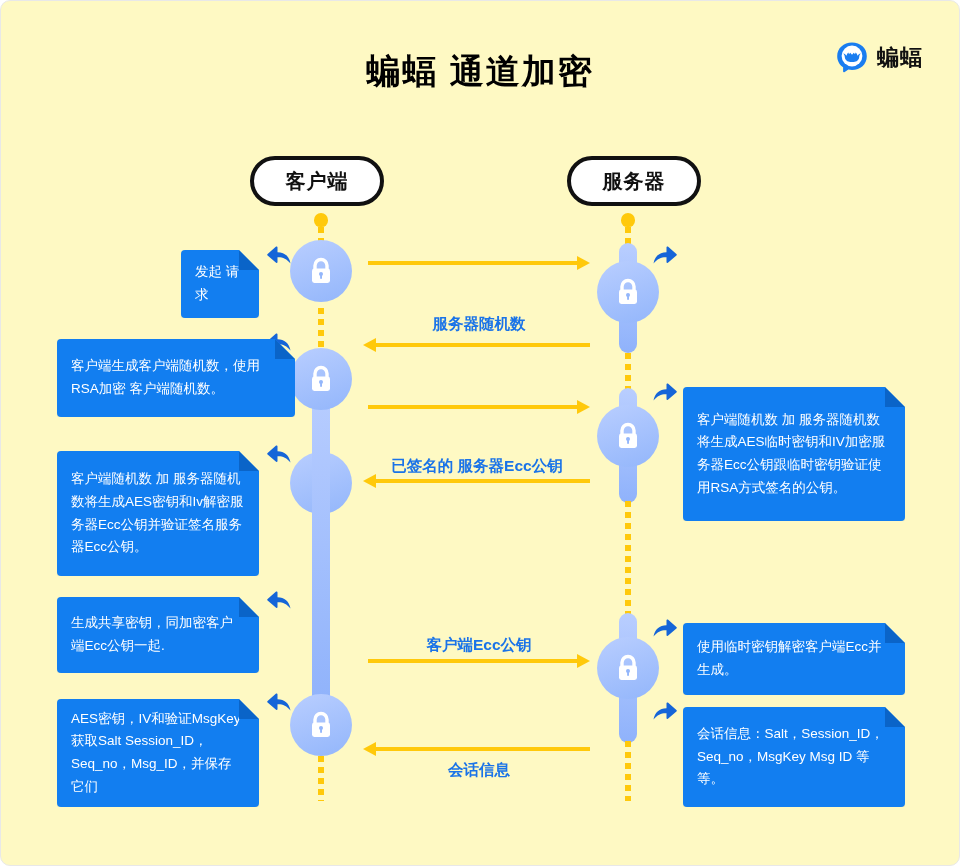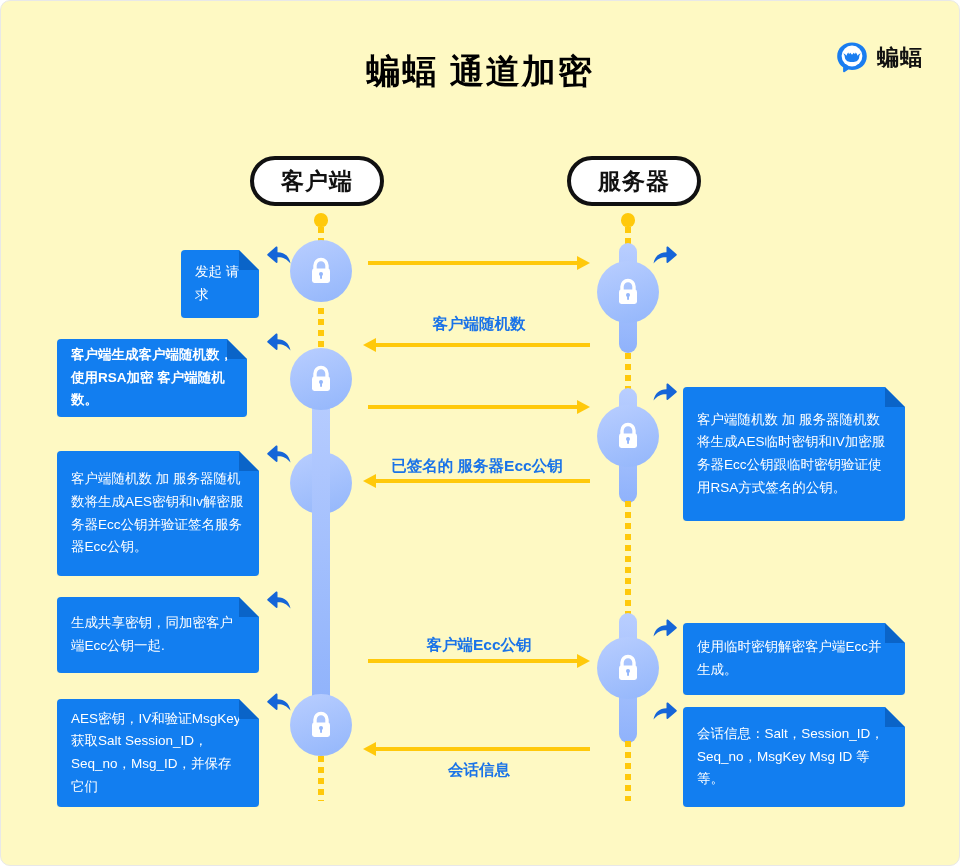--- a/index.html
+++ b/index.html
@@ -47,21 +47,21 @@
     position: absolute;
     top: 155px;
     width: 134px;
     height: 50px;
     border: 4px solid #111111;
     border-radius: 26px;
     background: #ffffff;
     display: flex;
     align-items: center;
     justify-content: center;
-    font-size: 23px;
+    font-size: 20px;
     font-weight: bold;
     color: #111111;
     letter-spacing: 1px;
   }
   .actor.client { left: 249px; }
   .actor.server { left: 566px; }
 
   
   .lifeline-col { position: absolute; top: 212px; width: 0; }
   .lifeline-col.client { left: 320px; }
@@ -271,21 +271,21 @@
     </span>
 
     <span class="dash" style="top:528px; height:60px;"></span>
   </div>
 
   <div class="msg-arrow to-right" style="left:367px; top:254px; width:222px;">
     <span class="shaft"></span>
     <span class="head"></span>
   </div>
 
-  <div class="msg-label" style="left:367px; top:313px; width:222px;">客户端随机数</div>
+  <div class="msg-label" style="left:367px; top:313px; width:222px;">服务器随机数</div>
   <div class="msg-arrow to-left" style="left:362px; top:336px; width:227px;">
     <span class="shaft"></span>
     <span class="head"></span>
   </div>
 
   <div class="msg-arrow to-right" style="left:367px; top:398px; width:222px;">
     <span class="shaft"></span>
     <span class="head"></span>
   </div>
 
@@ -352,21 +352,21 @@
     <svg viewBox="0 0 26 22" xmlns="http://www.w3.org/2000/svg">
       <path d="M1.5 19.5C2.8 12 7.5 8.4 14.5 8.2V3.4c0-.9 1-1.3 1.7-.7l8.2 7.2c.5.4.5 1.1 0 1.5l-8.2 7.2c-.7.6-1.7.2-1.7-.7v-4.6c-5.2-.2-9.1 1.6-13 6.2z" fill="#1565d8"></path>
     </svg>
   </div>
 
   <div class="note centered" style="left:180px; top:249px; width:78px; height:68px; justify-content:center;">
     <span class="fold"></span>
     <span>发起 请求</span>
   </div>
 
-  <div class="note centered" style="left:56px; top:338px; width:190px; height:78px;font-weight:bold;">
+  <div class="note centered" style="left:56px; top:338px; width:238px; height:78px;">
     <span class="fold"></span>
     <span>客户端生成客户端随机数，使用RSA加密 客户端随机数。</span>
   </div>
 
   <div class="note centered" style="left:56px; top:450px; width:202px; height:125px;justify-content:flex-end;">
     <span class="fold"></span>
     <span>客户端随机数 加 服务器随机数将生成AES密钥和Iv解密服务器Ecc公钥并验证签名服务器Ecc公钥。</span>
   </div>
 
   <div class="note centered" style="left:56px; top:596px; width:202px; height:76px;">

